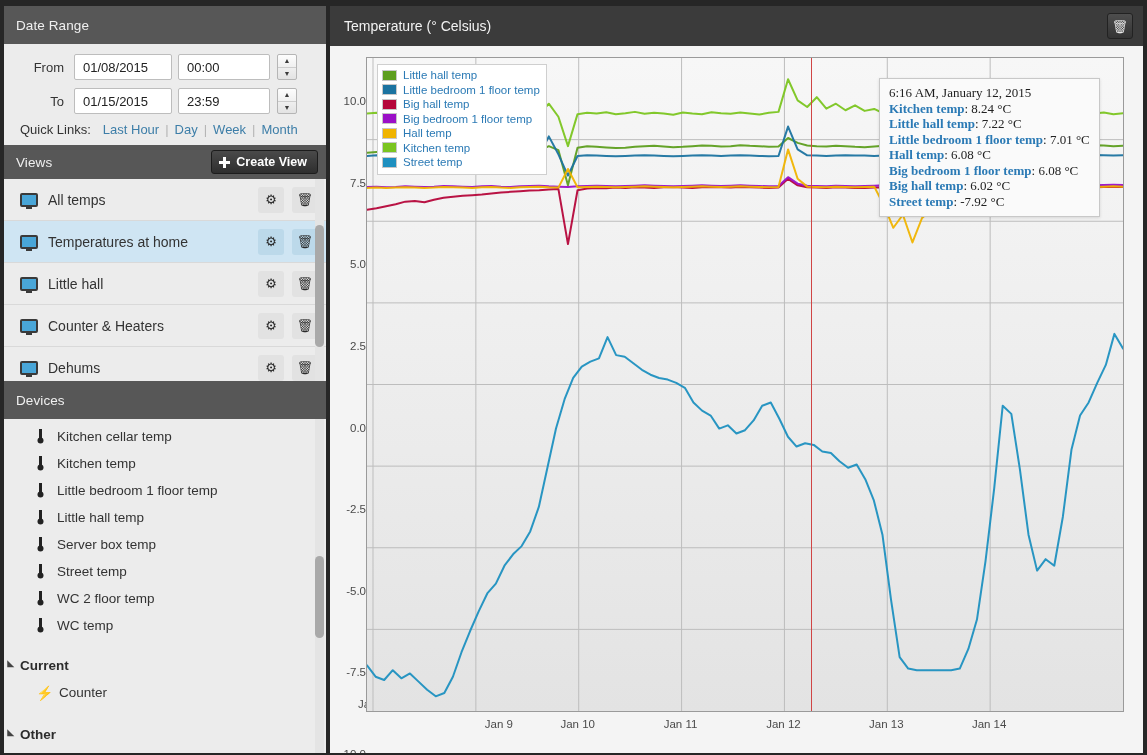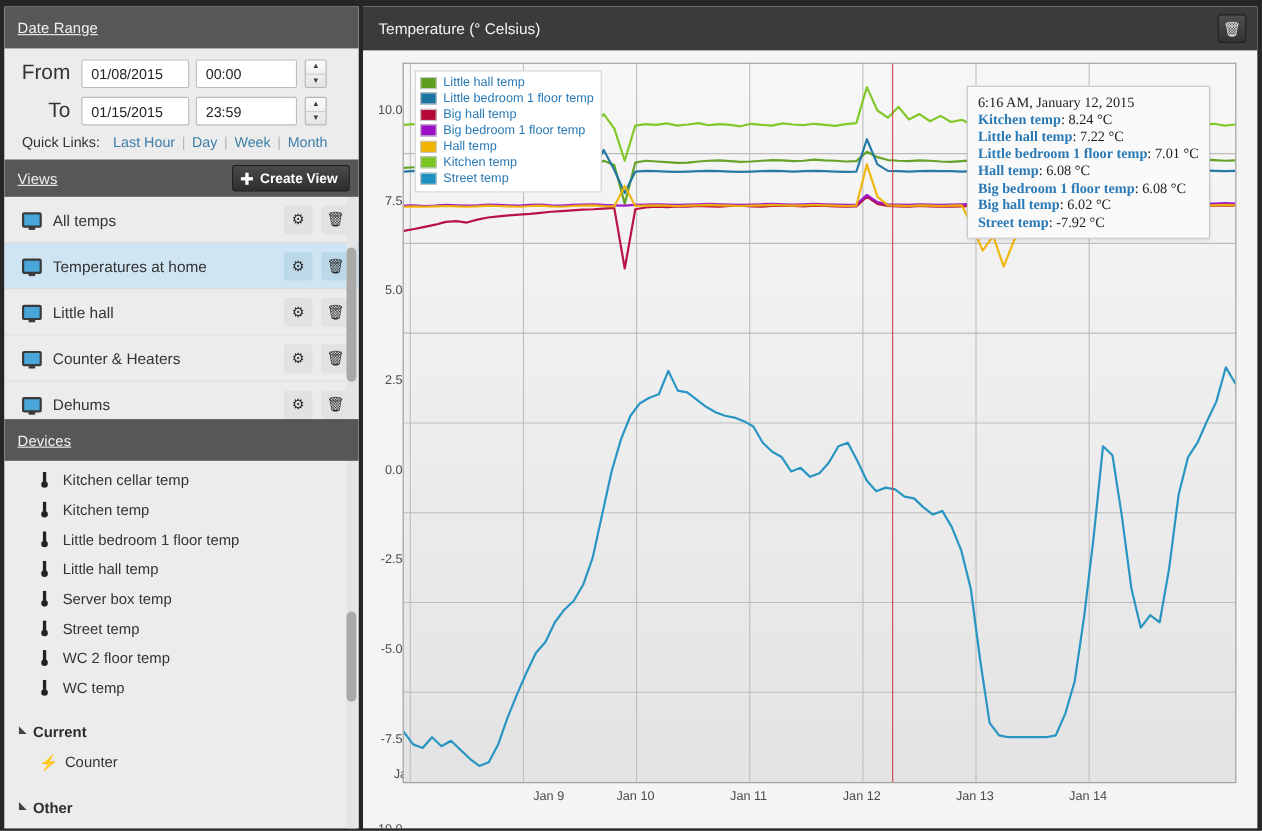--- a/index.html
+++ b/index.html
@@ -28,38 +28,38 @@
   .panel-header {
     background: #575757;
     color: #f0f0f0;
     height: 38px;
     display: flex;
     align-items: center;
     padding: 0 12px;
     font-size: 13.5px;
     position: relative;
   }
-  .panel-header .ptitle { letter-spacing: .1px; text-decoration: underline; }
+  .panel-header .ptitle { letter-spacing: .1px; }
 
   
   .daterange-body {
     background: #ececec;
     padding: 10px 0 8px 0;
   }
   .dr-row {
     display: flex;
     align-items: center;
     margin-bottom: 8px;
     padding-left: 8px;
   }
   .dr-label {
     width: 62px;
     text-align: right;
     padding-right: 10px;
-    font-size: 19px;
+    font-size: 13px;
     color: #333;
   }
   .dr-input {
     height: 26px;
     border: 1px solid #bdbdbd;
     background: #fff;
     border-radius: 2px;
     font-size: 13px;
     color: #222;
     padding: 0 8px;
@@ -200,21 +200,20 @@
   }
   .thermo-ico {
     width: 9px; height: 15px;
     margin-right: 12px;
     flex: none;
     position: relative;
   }
   .thermo-ico svg { display:block; }
   .group-row {
     display:flex; align-items:center;
-    padding-left: 10px;
     height: 28px;
     font-size: 13.5px;
     font-weight: bold;
     color: #2c2c2c;
   }
   .tri {
     width: 0; height: 0;
     border-left: 5px solid transparent;
     border-top: 5px solid #444;
     border-right: 5px solid transparent;

